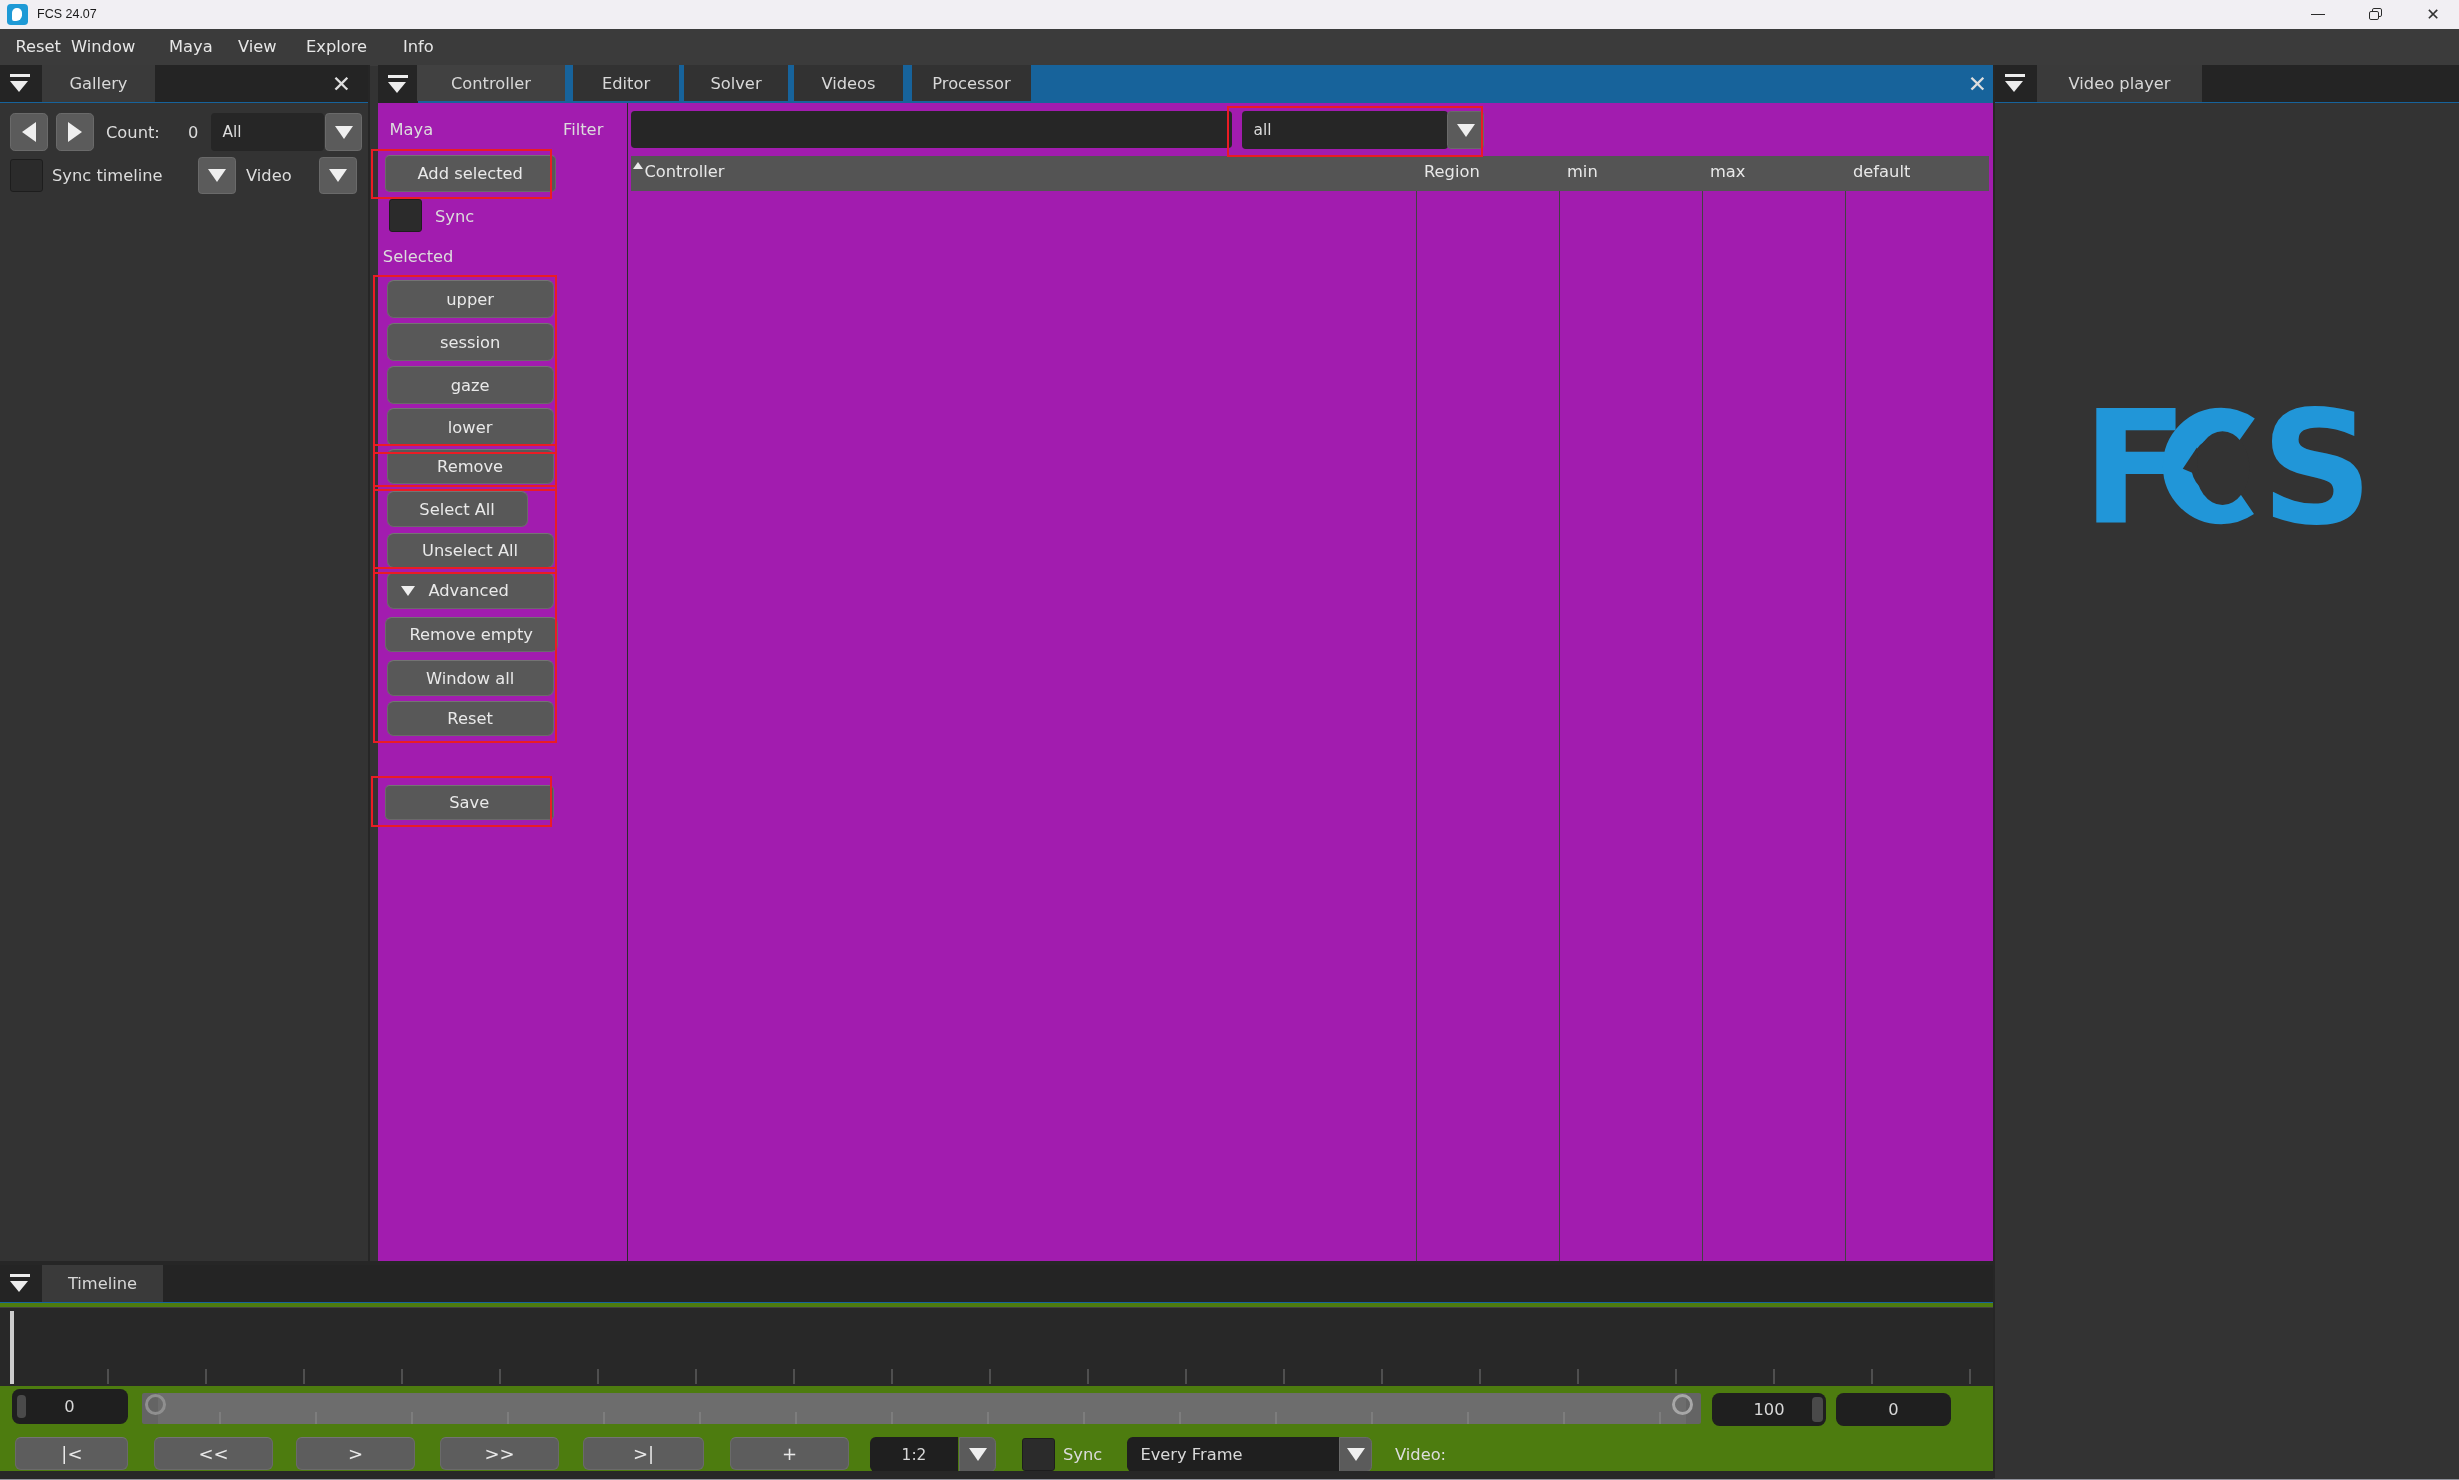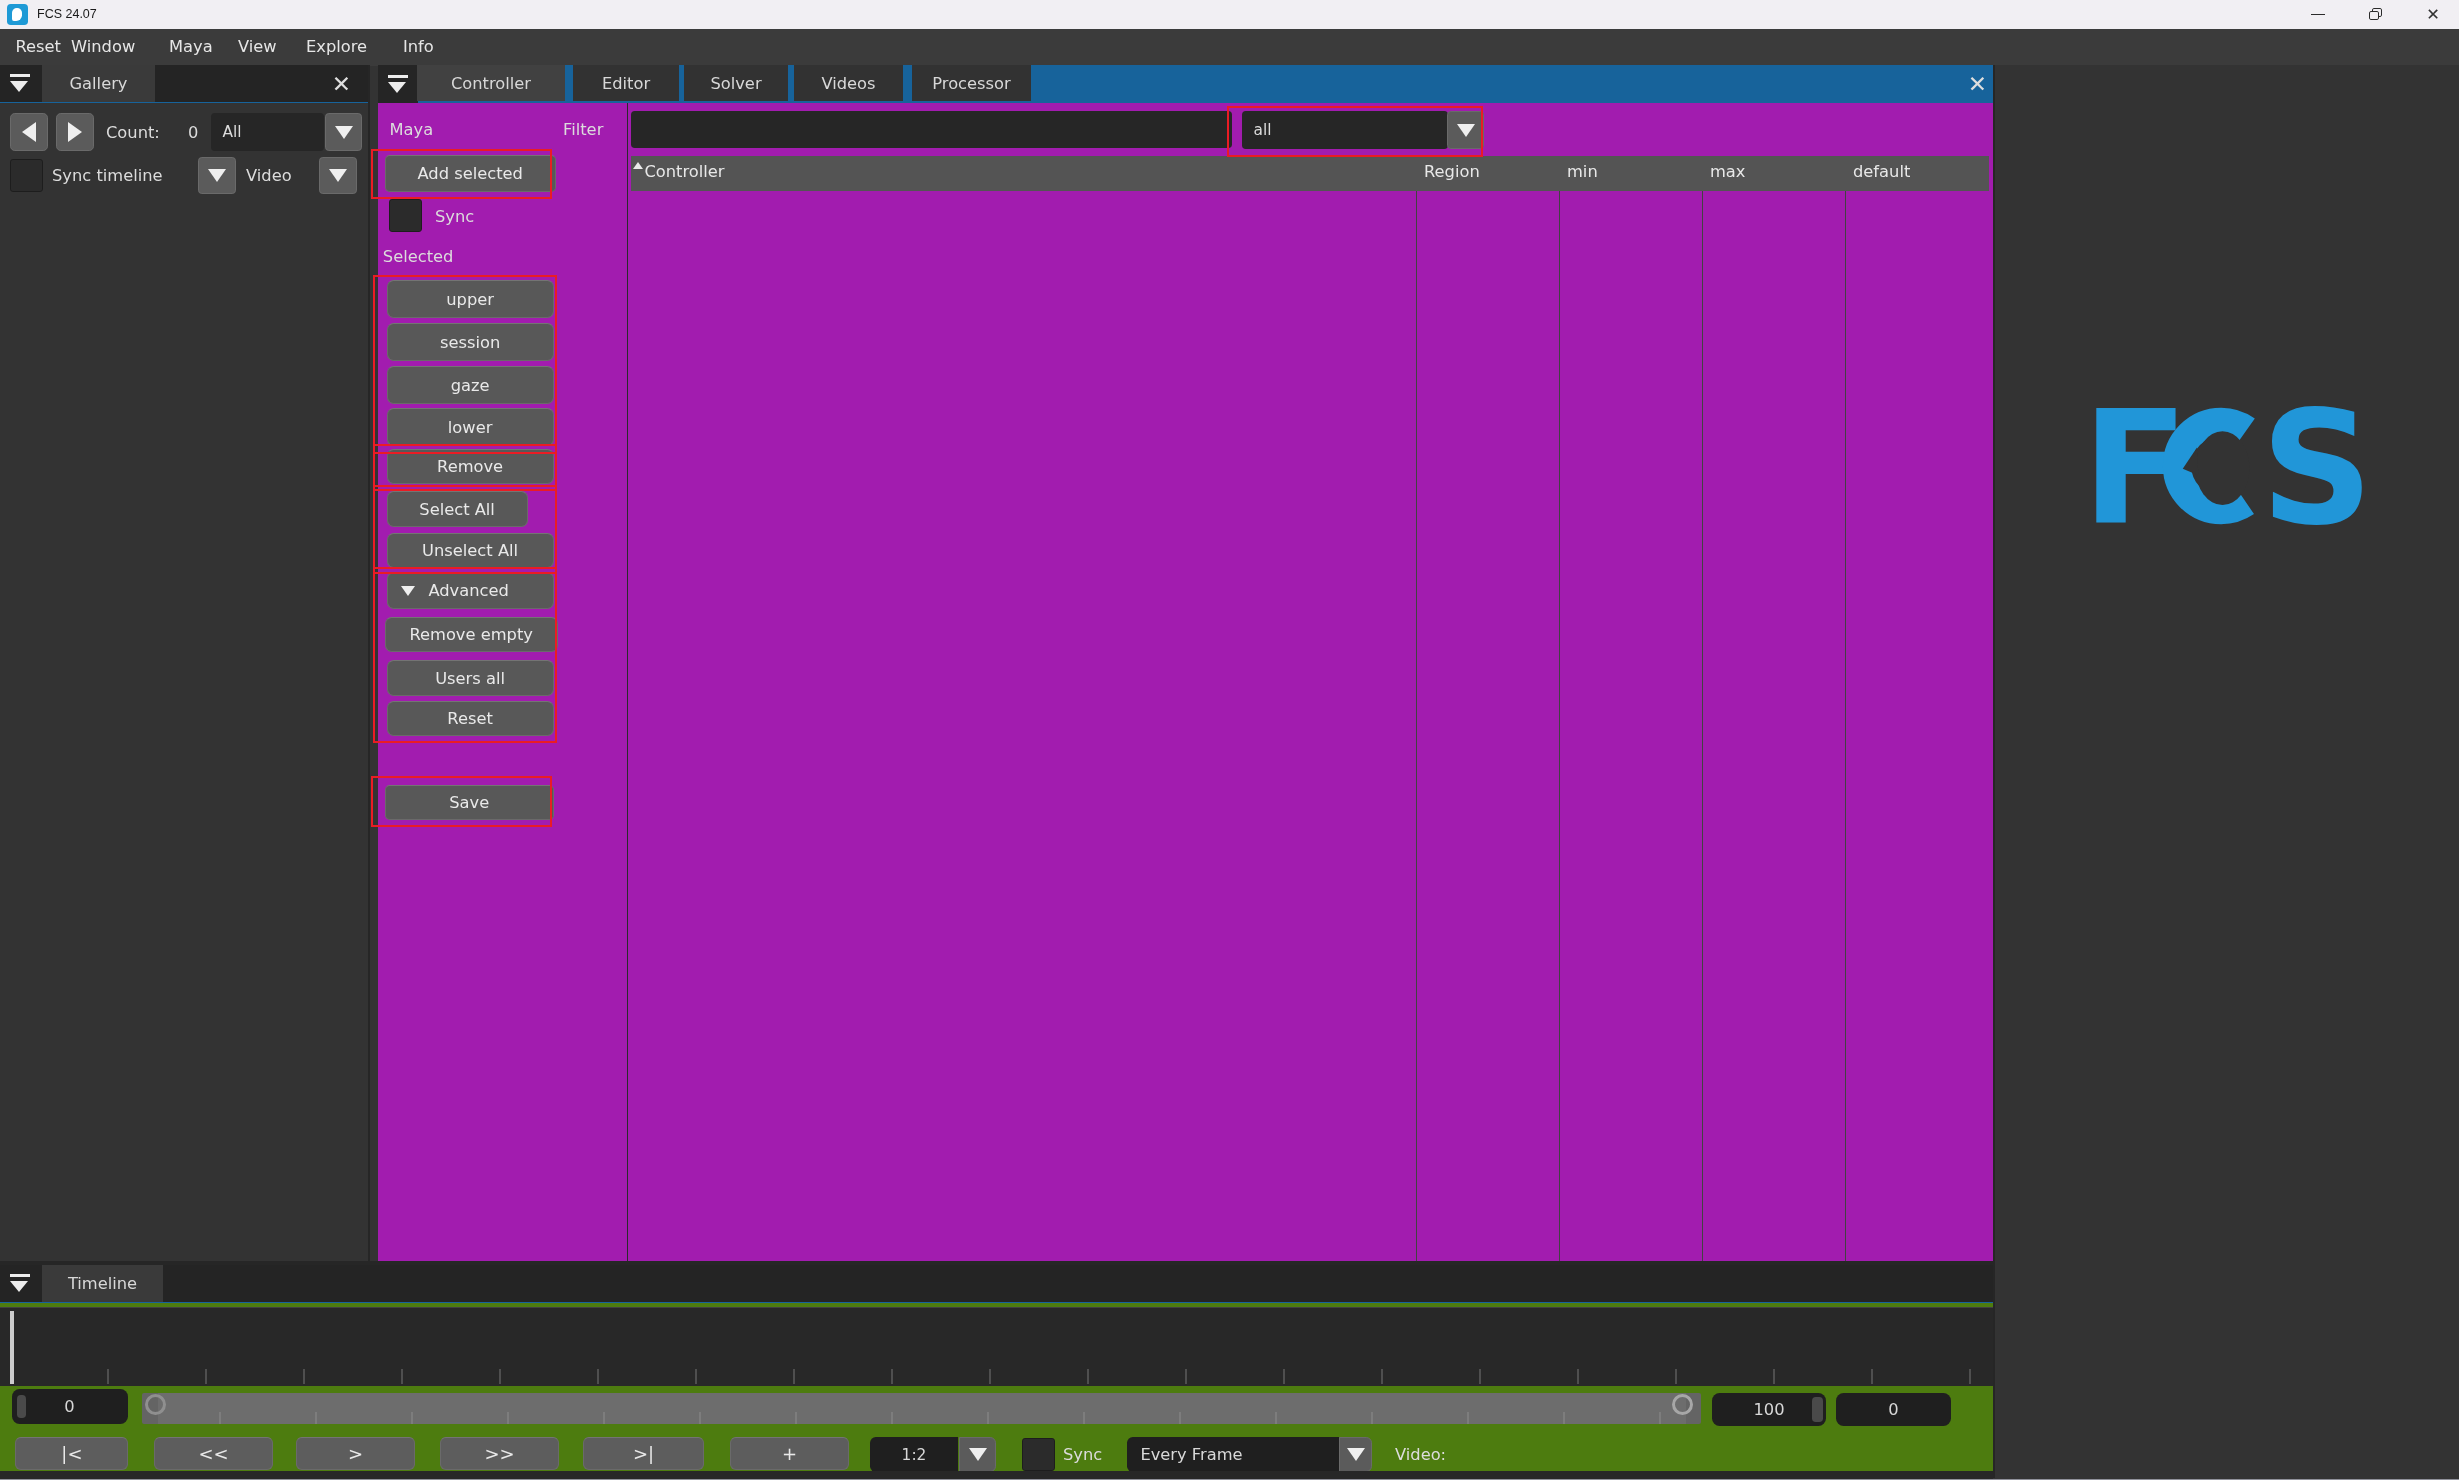--- a/index.html
+++ b/index.html
@@ -174,21 +174,21 @@
     <span>Unselect All</span>
   </div>
   <div class="abs btn" style="left:8.6px;top:507px;width:167px;height:37px;justify-content:flex-start;padding-left:13.4px">
     <div class="tri-d-sm" style="margin-right:13.4px"></div>
     <span>Advanced</span>
   </div>
   <div class="abs btn" style="left:6.7px;top:552px;width:173px;height:35px">
     <span>Remove empty</span>
   </div>
   <div class="abs btn" style="left:8.6px;top:595px;width:167px;height:36px">
-    <span>Users all</span>
+    <span>Window all</span>
   </div>
   <div class="abs btn" style="left:8.6px;top:636px;width:167px;height:35px">
     <span>Reset</span>
   </div>
   <div class="abs btn" style="left:6.7px;top:720px;width:169px;height:35px;border-radius:4.8px">
     <span>Save</span>
   </div>
 
   <div class="abs" style="left:249px;top:38px;width:1px;height:1158px;background:#2a2a2a"></div>
   <div class="abs thead" style="left:253px;top:91px;width:1358px;height:35px">
@@ -209,20 +209,26 @@
 <div class="abs annotation" style="left:371px;top:149px;width:181px;height:50px"></div>
 <div class="abs annotation" style="left:373px;top:275px;width:184px;height:179px"></div>
 <div class="abs annotation" style="left:373px;top:444px;width:184px;height:47px"></div>
 <div class="abs annotation" style="left:373px;top:485px;width:184px;height:89px"></div>
 <div class="abs annotation" style="left:373px;top:567px;width:184px;height:176px"></div>
 <div class="abs annotation" style="left:371px;top:776px;width:181px;height:51px"></div>
 
 <div class="abs" style="left:1993px;top:65px;width:1.9px;height:1413px;background:#262626"></div>
 
 <div class="abs" style="left:1995px;top:65px;width:464px;height:1413px;background:#333">
+  <div class="abs phead" style="left:0;top:0;width:464px;height:38px">
+    <div class="abs dockicon" style="left:8.6px;top:7.7px"></div>
+    <div class="abs ptab" style="left:42px;top:0;width:165px;height:37px">
+      <span>Video player</span>
+    </div>
+  </div>
   <svg class="abs" style="left:87px;top:330px" width="298" height="142" viewBox="0 0 420 200">
     <text x="0" y="180" font-family="DejaVu Sans, sans-serif" font-weight="bold" font-size="220" fill="#2196d8">F</text>
     <circle cx="196" cy="100" r="62" fill="none" stroke="#2196d8" stroke-width="40" stroke-dasharray="270 120" stroke-dashoffset="-60"></circle>
     <ellipse cx="198" cy="103" rx="38" ry="52" fill="#333"></ellipse>
     <path d="M162 74 L142 104 L164 113 Z" fill="#333"></path>
     <text x="252" y="180" font-family="DejaVu Sans, sans-serif" font-weight="bold" font-size="220" fill="#2196d8">S</text>
   </svg>
 </div>
 
 <div class="abs" style="left:0;top:1261px;width:1993px;height:3.8px;background:#262626"></div>

